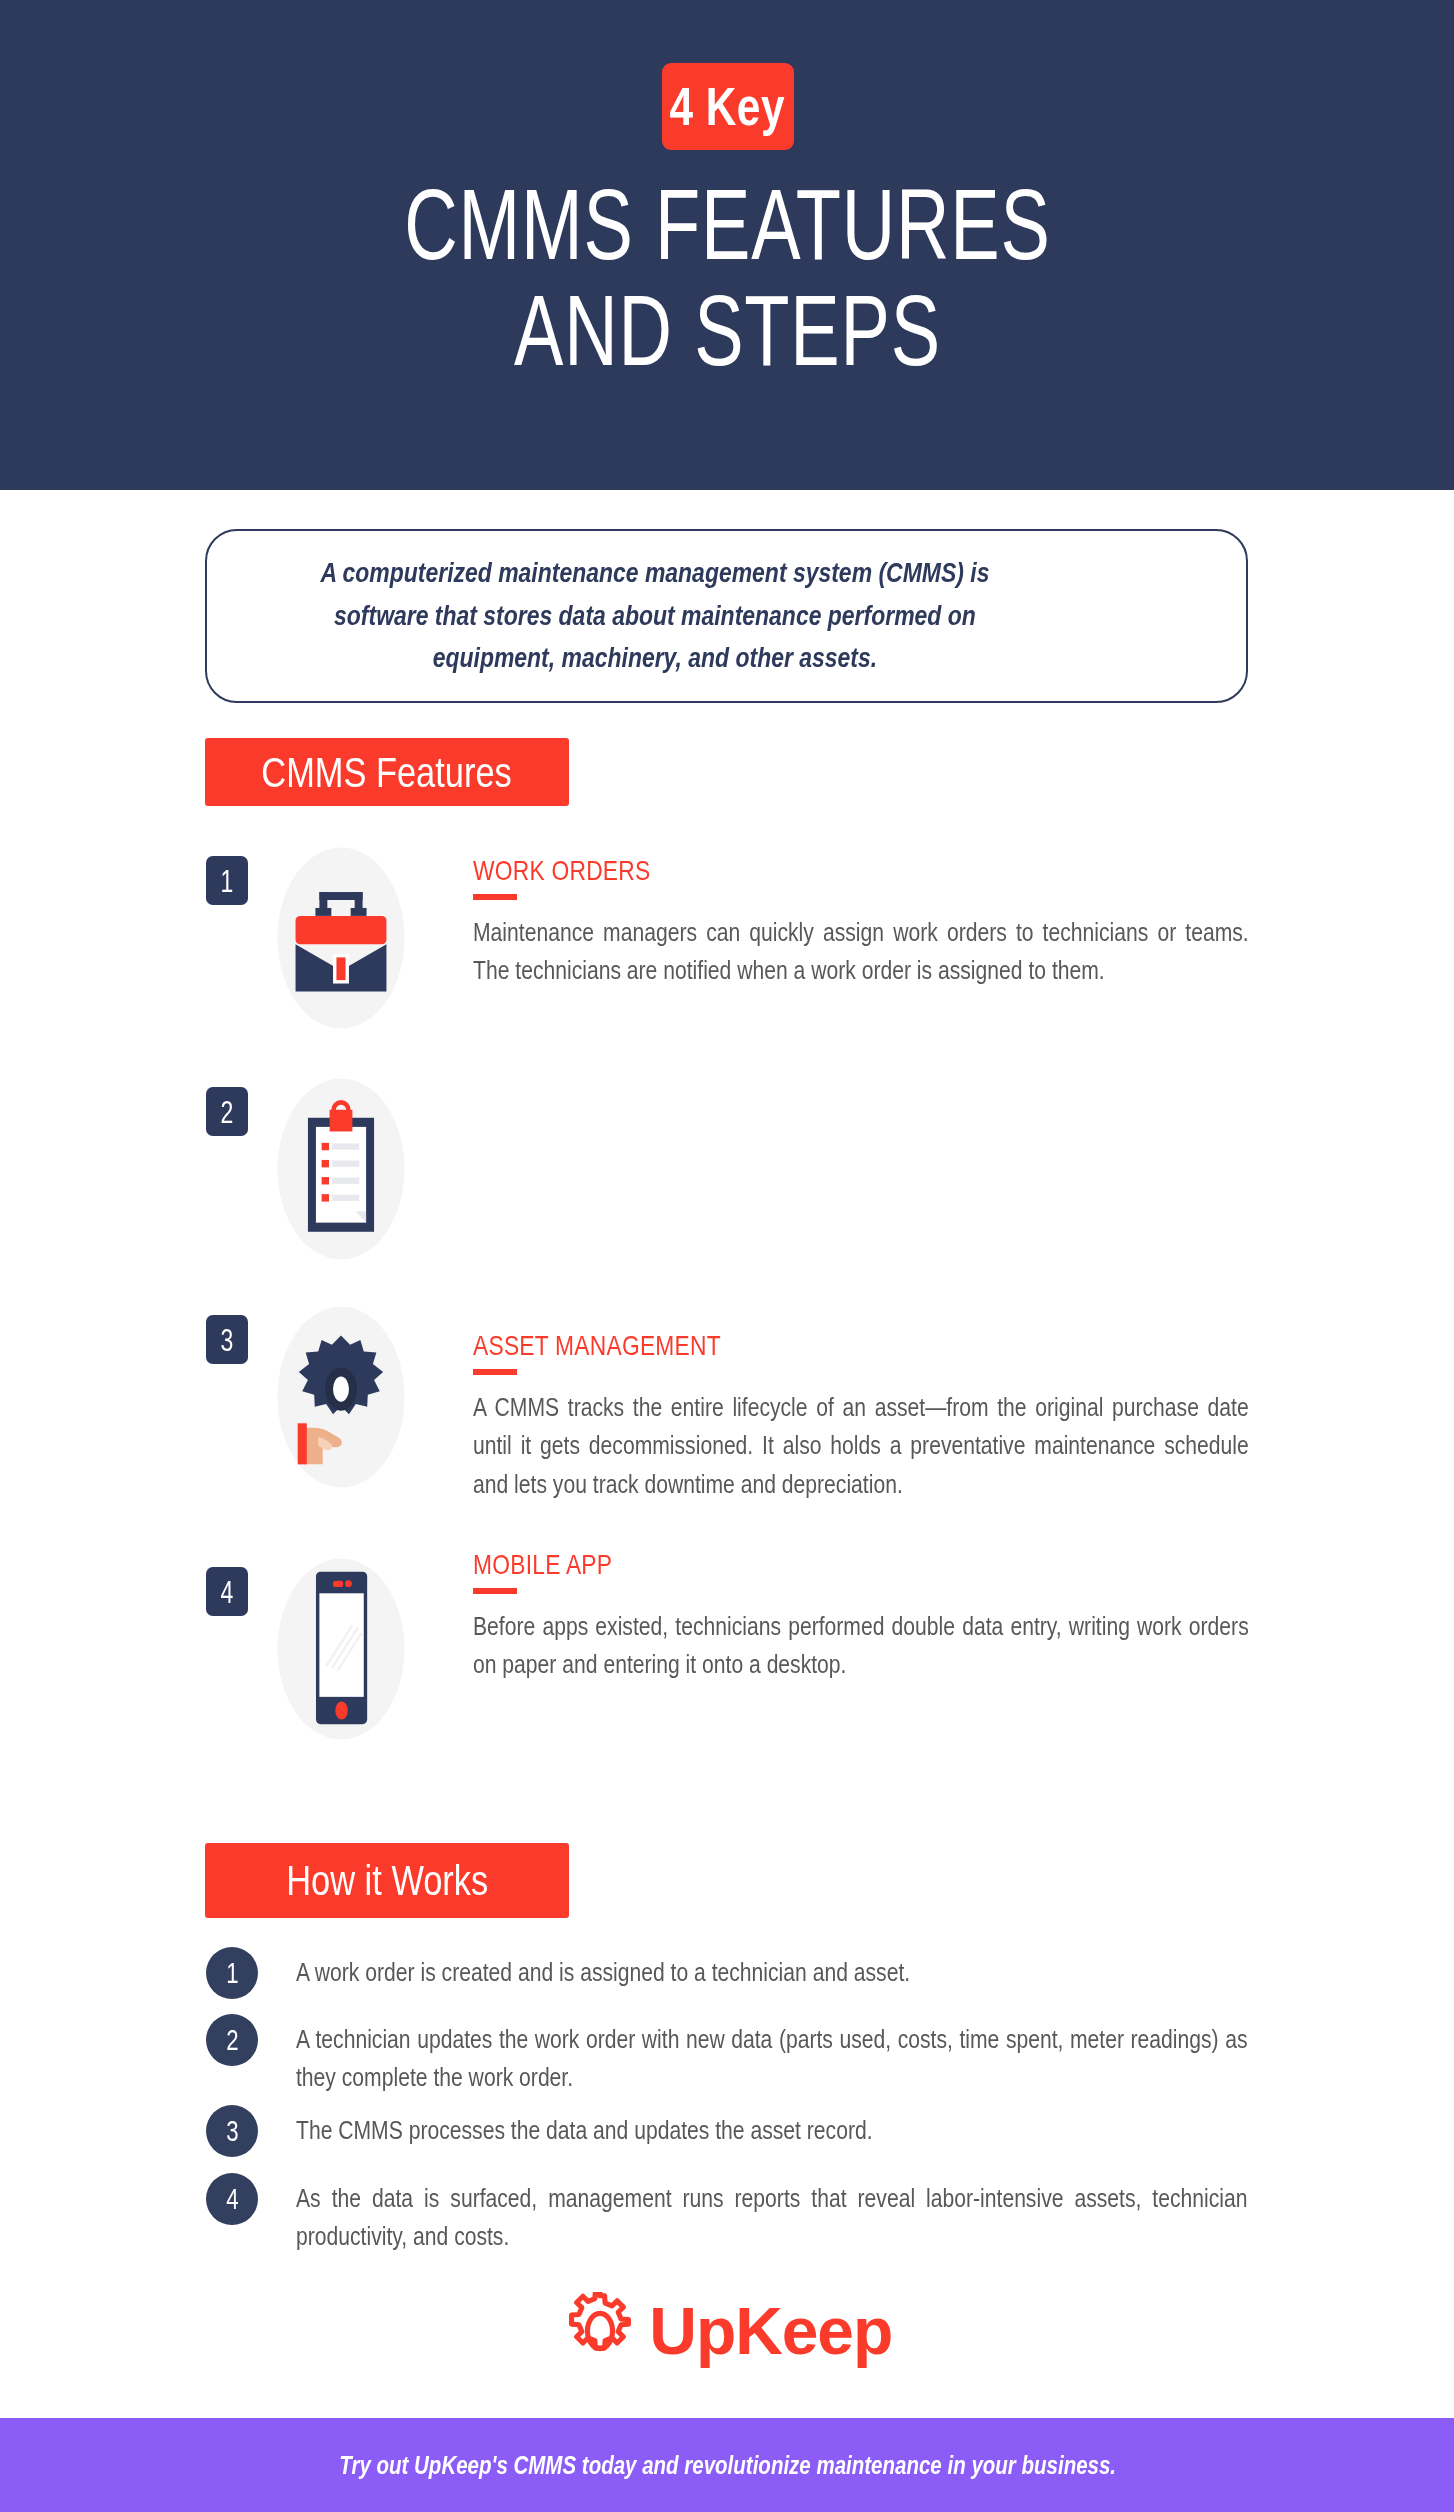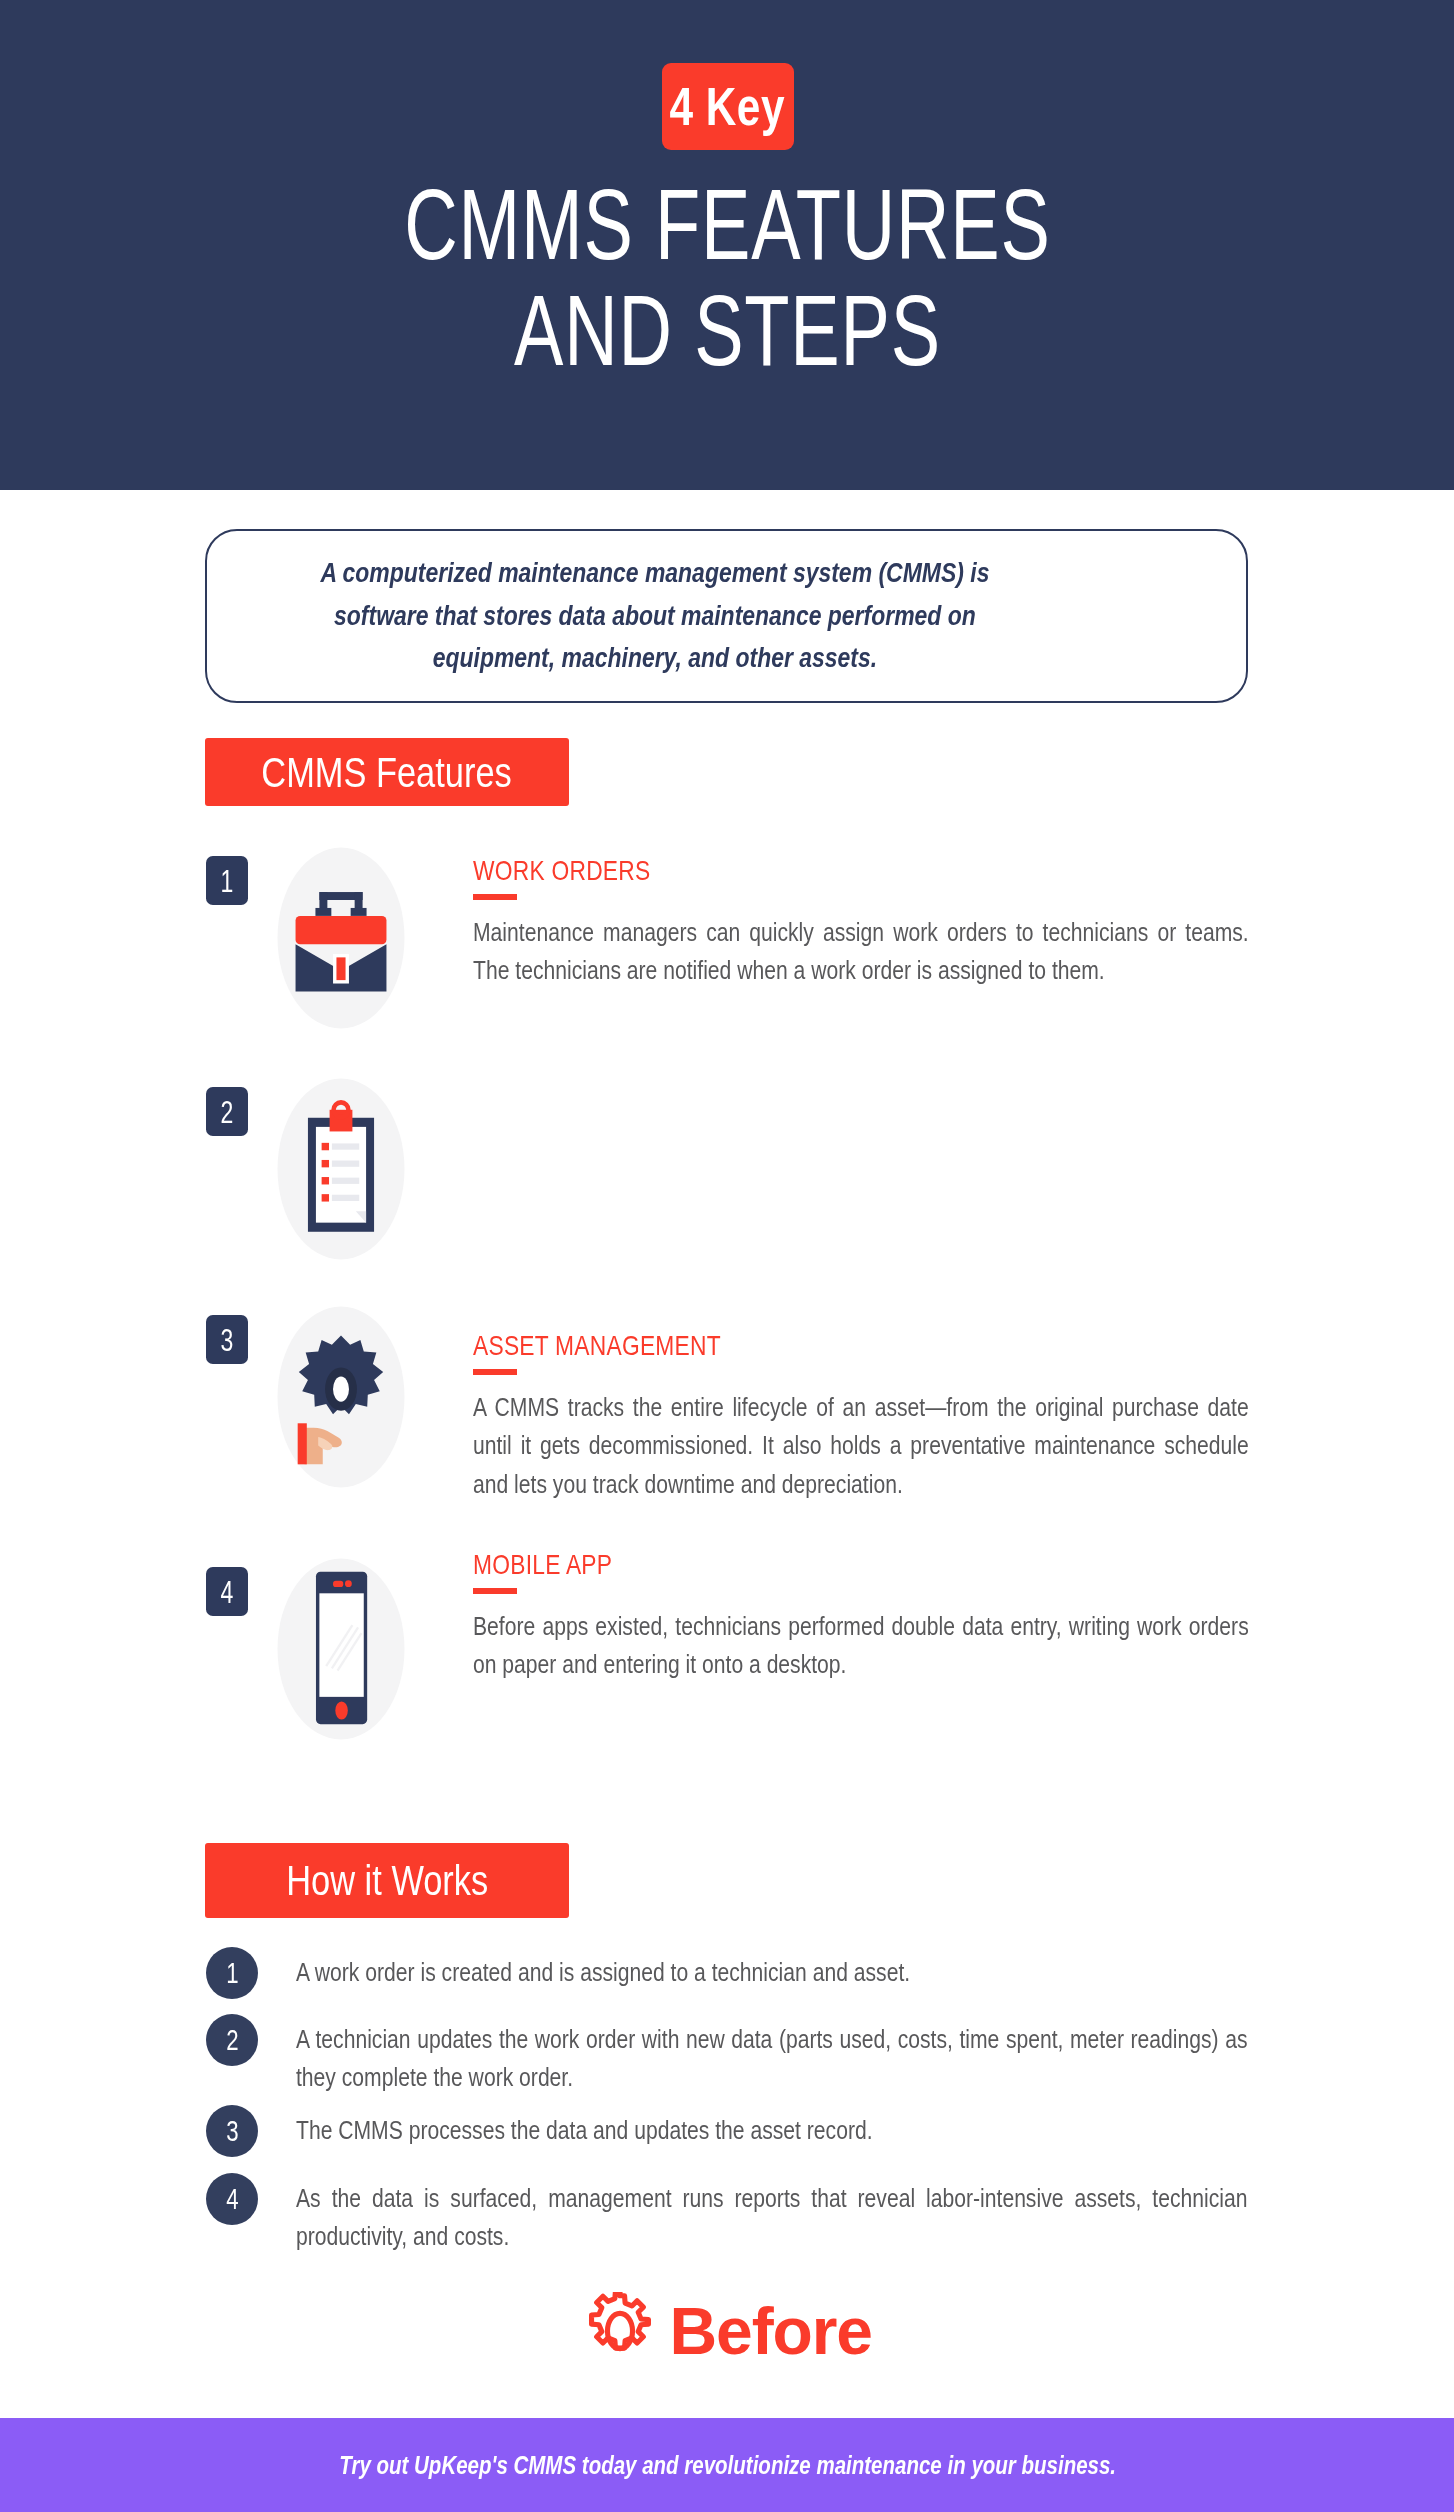--- a/index.html
+++ b/index.html
@@ -329,19 +329,19 @@
   </div>
 
 </div>
 
 <div class="logo">
   <svg width="74" height="78" viewBox="0 0 130 136">
     <path d="M65 6
              l8 0 1 13 12 5 9 -9 11 11 -9 9 5 12 13 1 0 8 -13 1 -5 12 9 9 -11 11 -9 -9 -12 5 -1 13 -8 0 -8 0 -1 -13 -12 -5 -9 9 -11 -11 9 -9 -5 -12 -13 -1 0 -8 0 -8 13 -1 5 -12 -9 -9 11 -11 9 9 12 -5 1 -13 8 0 Z" fill="none" stroke="#FA3B2B" stroke-width="9" stroke-linejoin="round"></path>
     <ellipse cx="65" cy="68" rx="22" ry="31" fill="none" stroke="#FA3B2B" stroke-width="9"></ellipse>
   </svg>
-  <span class="logo-word">Before</span>
+  <span class="logo-word">UpKeep</span>
 </div>
 
 <div class="footer">
   <span>Try out UpKeep's CMMS today and revolutionize maintenance in your business.</span>
 </div>
 
 
 </body></html>

